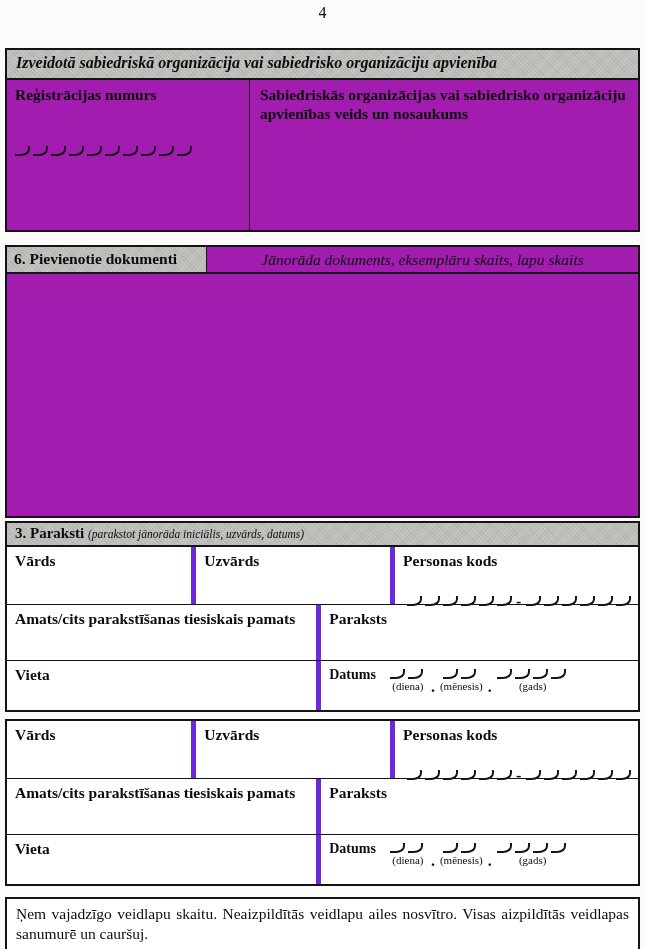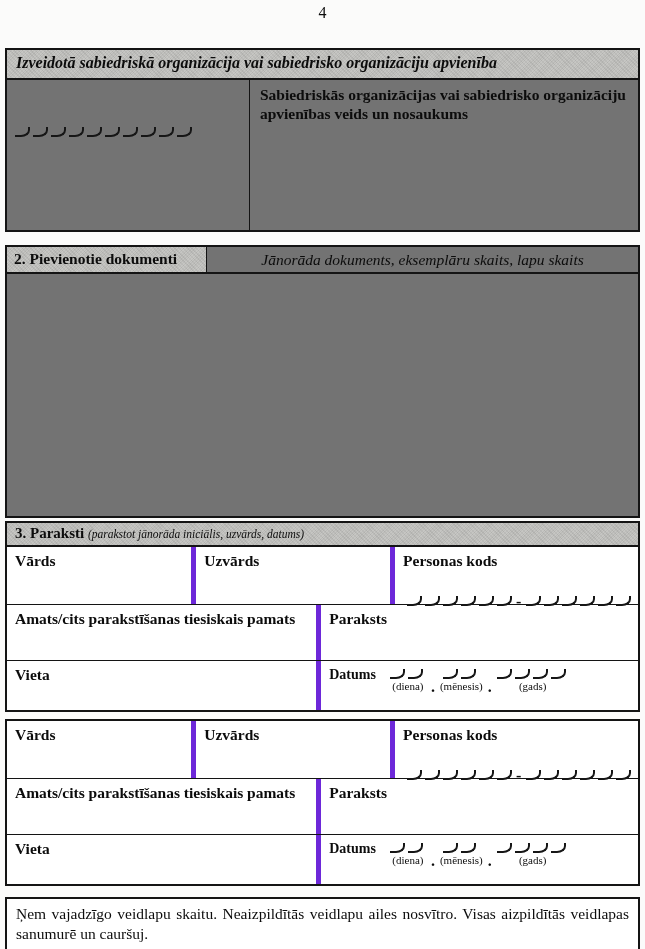--- a/index.html
+++ b/index.html
@@ -20,21 +20,21 @@
   .form-area{margin:0 5px;}
 
   
   .shade{
     background:
       repeating-linear-gradient(45deg, rgba(0,0,0,.06) 0 1px, rgba(0,0,0,0) 1px 3px),
       repeating-linear-gradient(-45deg, rgba(0,0,0,.05) 0 1px, rgba(0,0,0,0) 1px 2px),
       #c6c6c3;
   }
 
-  .box{border:2px solid #141414;background:#737373;}
+  .box{border:2px solid #141414;background:#a21caf;}
 
   
   .s1{margin-top:22px;}
   .s1-bar{
     padding:4px 9px 6px;
     font-size:16px;font-weight:bold;font-style:italic;
     border-bottom:2px solid #141414;
   }
   .s1-row{display:flex;height:150px;}
   .s1-left{
@@ -118,20 +118,21 @@
 <body>
 
 <div class="page-number">4</div>
 
 <div class="form-area">
 
   <div class="box s1">
     <div class="s1-bar shade">Izveidotā sabiedriskā organizācija vai sabiedrisko organizāciju apvienība</div>
     <div class="s1-row">
       <div class="s1-left">
+        <div class="bold-label">Reģistrācijas numurs</div>
         <div class="s1-cells cells">
             <span class="cellmark"></span>
             <span class="cellmark"></span>
             <span class="cellmark"></span>
             <span class="cellmark"></span>
             <span class="cellmark"></span>
             <span class="cellmark"></span>
             <span class="cellmark"></span>
             <span class="cellmark"></span>
             <span class="cellmark"></span>
@@ -139,21 +140,21 @@
           </div>
       </div>
       <div class="s1-right">
         <div class="bold-label">Sabiedriskās organizācijas vai sabiedrisko organizāciju apvienības veids un nosaukums</div>
       </div>
     </div>
   </div>
 
   <div class="box s2">
     <div class="s2-head">
-      <div class="s2-title shade">2. Pievienotie dokumenti</div>
+      <div class="s2-title shade">6. Pievienotie dokumenti</div>
       <div class="s2-hint">Jānorāda dokuments, eksemplāru skaits, lapu skaits</div>
     </div>
     <div class="s2-body"></div>
   </div>
 
   <div class="s3-bar shade">
     <span>3. Paraksti</span>
     <span class="sub">(parakstot jānorāda iniciālis, uzvārds, datums)</span>
   </div>
 

